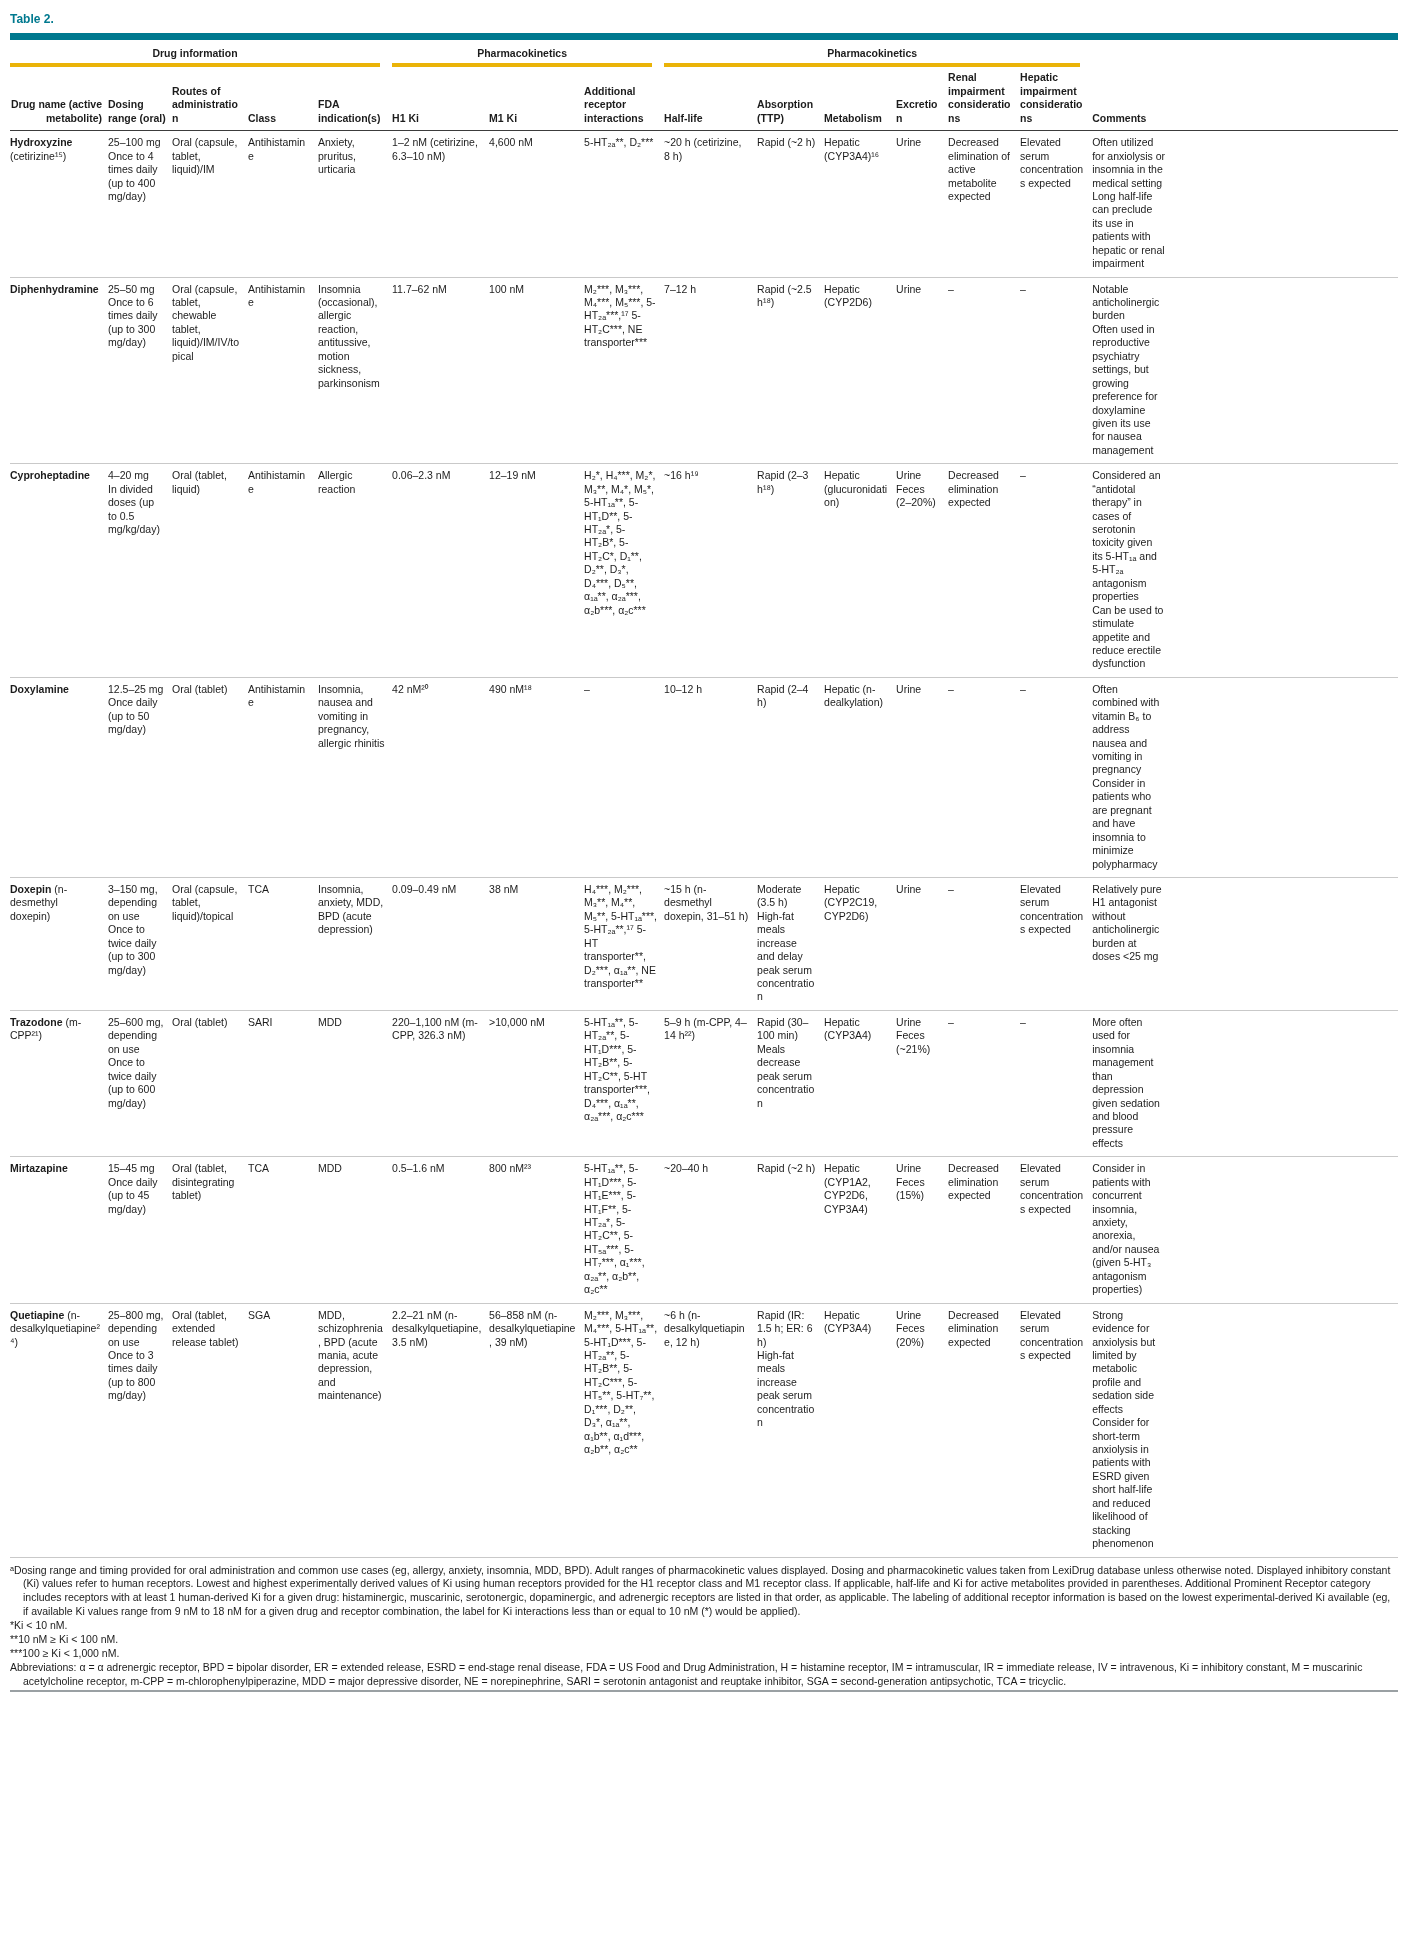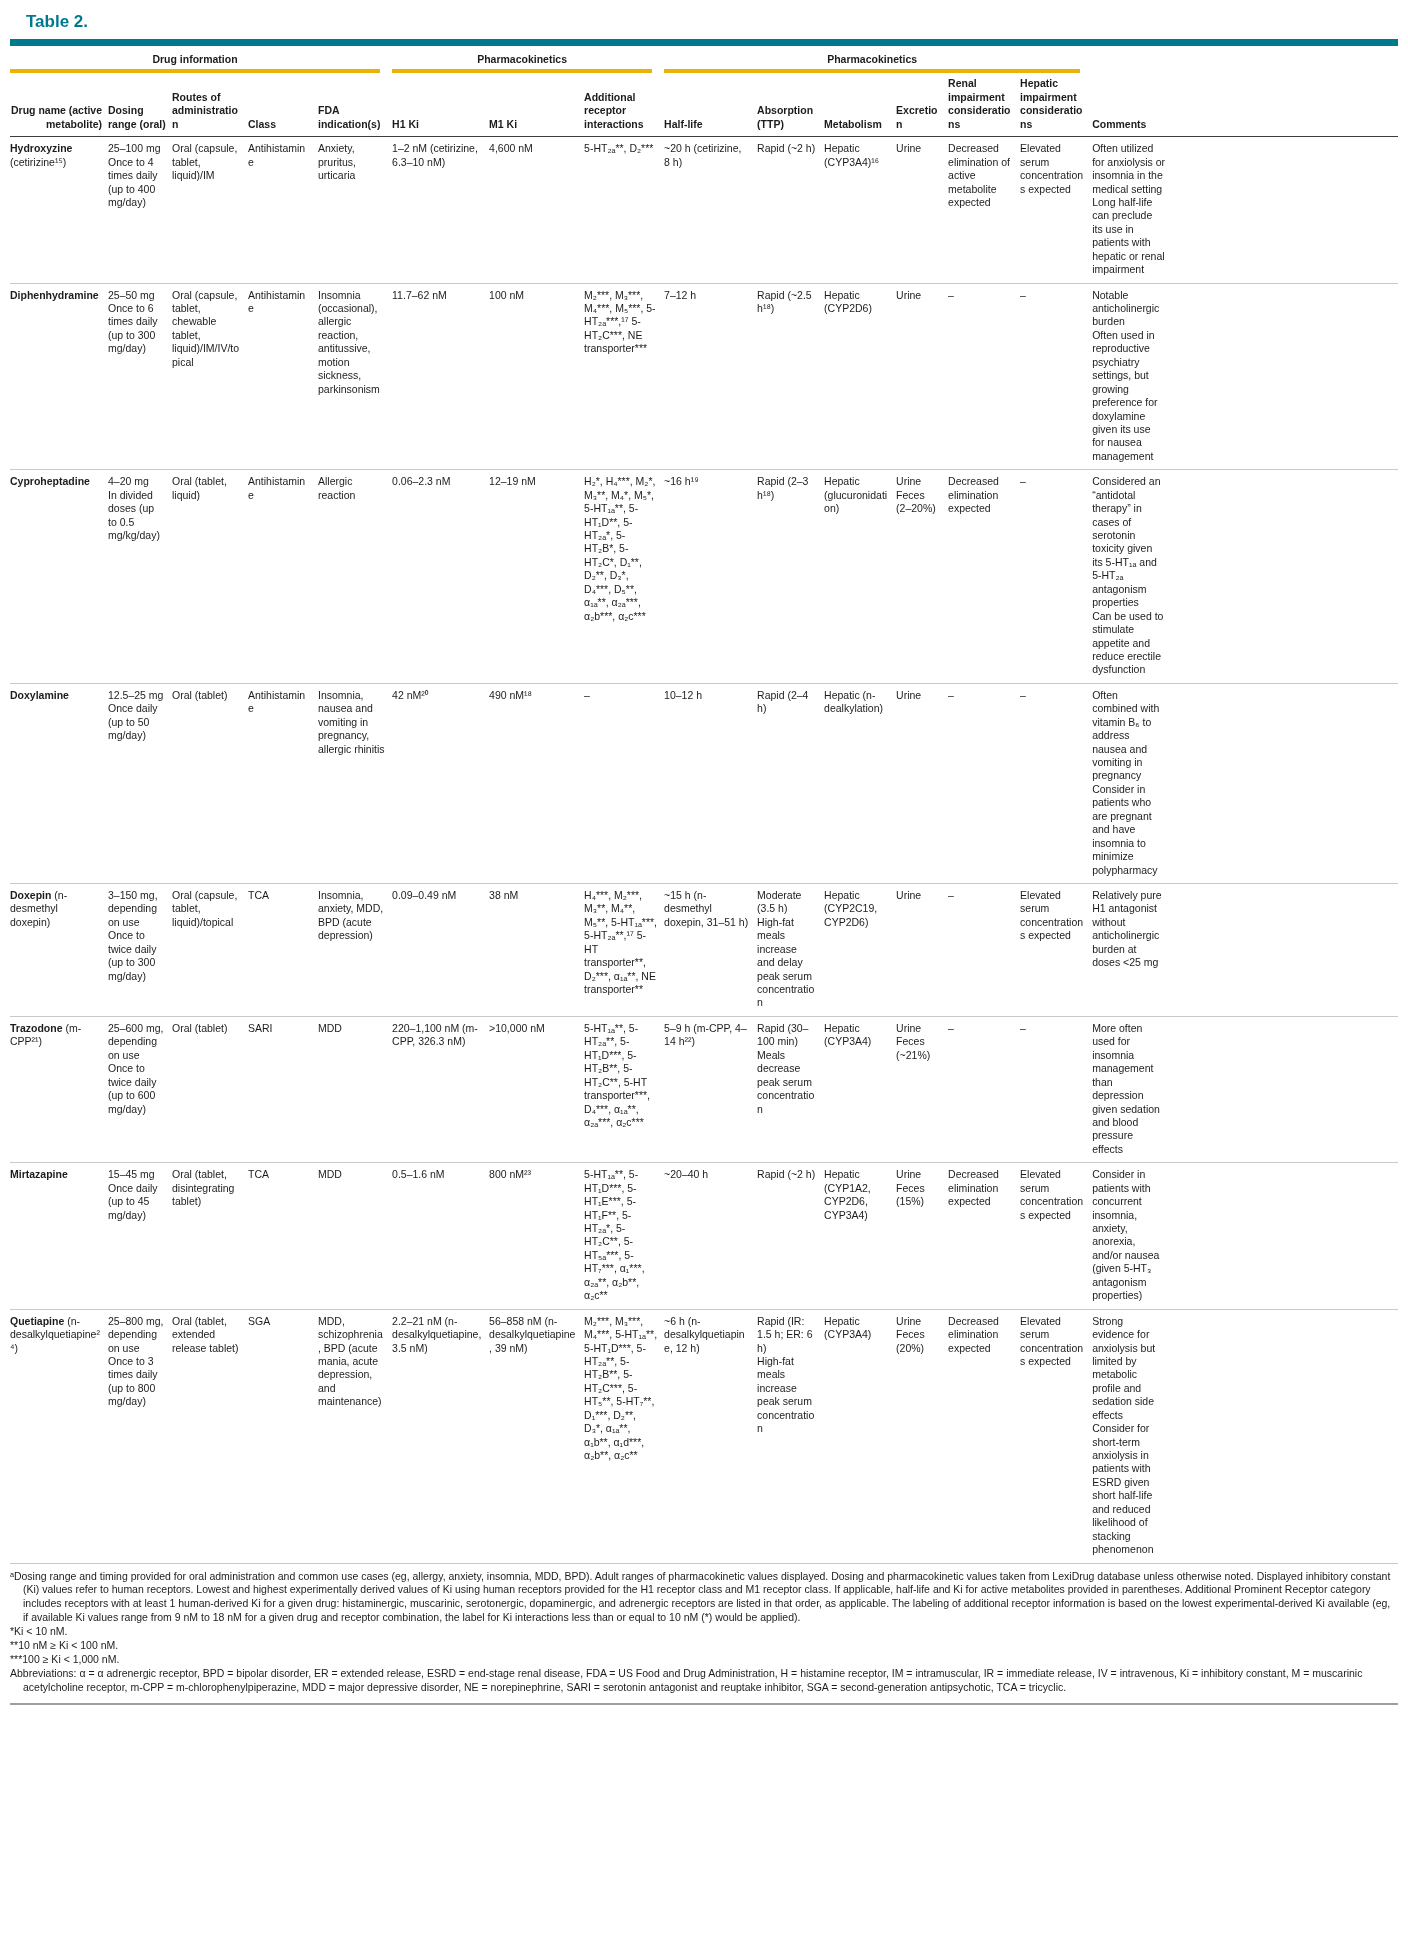--- a/index.html
+++ b/index.html
@@ -7,23 +7,23 @@
     width: 1408px;
     background: #ffffff;
     color: #1c1c1c;
     font-family: "Liberation Sans", sans-serif;
     -webkit-font-smoothing: antialiased;
   }
   .page { padding: 10px 10px 4px 10px; }
 
   .table-label {
     color: #00798f;
-    font-size: 17px;
+    font-size: 12px;
     font-weight: bold;
-    margin: 2px 0 7px 16px;
+    margin: 2px 0 7px 0;
   }
   .table-title {
     color: #00798f;
     font-size: 20px;
     font-weight: bold;
     margin: 0 0 10px 0;
     line-height: 1.1;
   }
   .table-title sup { font-size: 11px; }
   .accent-bar { height: 7px; background: #00798f; }
@@ -58,21 +58,21 @@
   }
   tr.header-row th.first { text-align: right; }
   tbody td {
     border-bottom: 1px solid #c9c9c9;
     white-space: pre-line;
   }
   td.drugcell { white-space: normal; }
   .dn { font-weight: bold; }
   .dm { font-weight: normal; }
 
-  .footnotes { padding: 6px 0 8px 0; border-bottom: 2px solid #9aa0a3; }
+  .footnotes { padding: 6px 0 1px 0; border-bottom: 2px solid #9aa0a3; }
   .fn { font-size: 10.5px; line-height: 1.33; margin: 0; }
   .fn.hang { padding-left: 13px; text-indent: -13px; }
 </style>
 </head>
 <body>
 
 <div class="page">
 
   <div class="table-label">Table 2.</div>
   <div class="accent-bar"></div>

